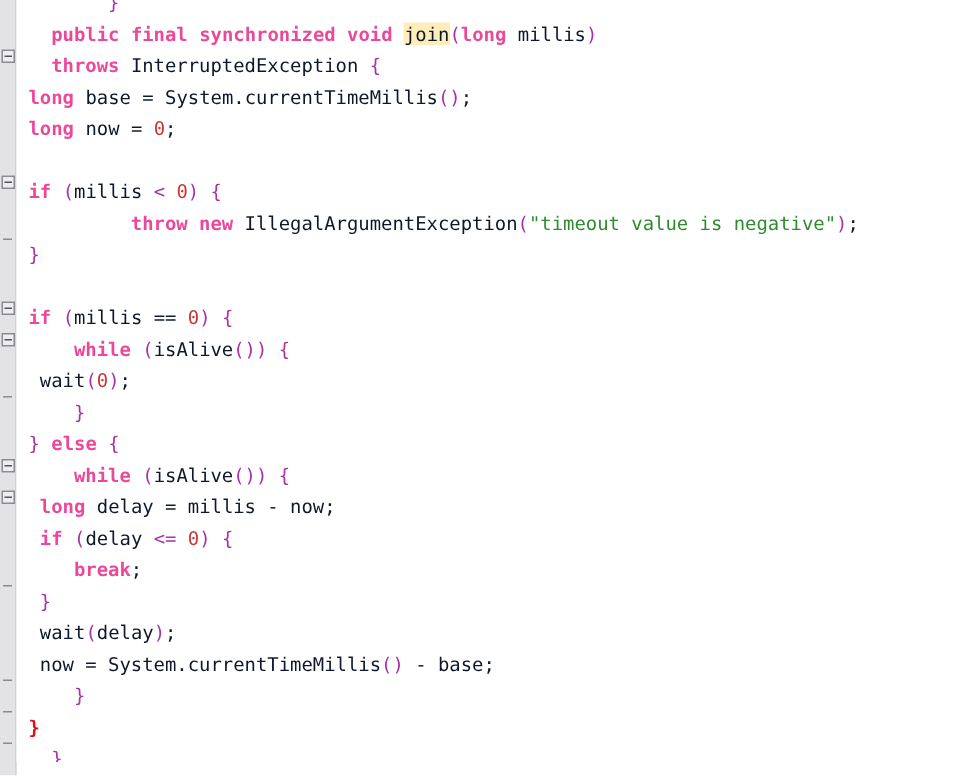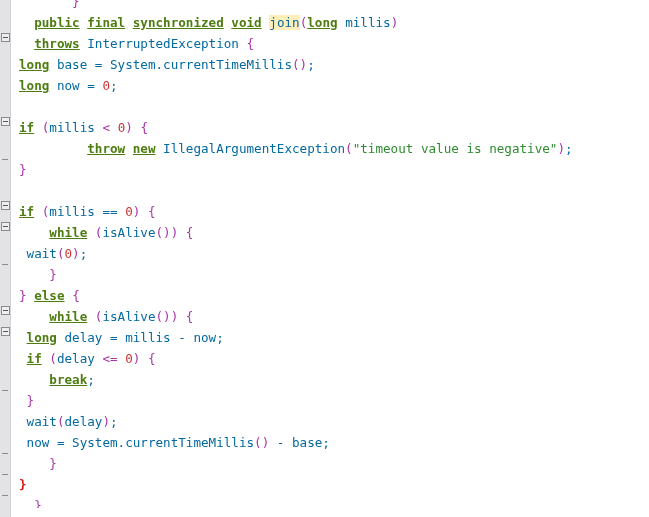--- a/index.html
+++ b/index.html
@@ -74,27 +74,27 @@
     white-space: pre;
     overflow: hidden;
   }
   .line {
     height: 21px;
     white-space: pre;
     display: block;
   }
 
   
-  .kw   { color: #4d7c0f; font-weight: bold; text-decoration: underline; }
+  .kw   { color: #ec4899; font-weight: bold; }
   .pn   { color: #a832a8; }
   .br   { color: #a832a8; }
   .brx  { color: #dd1111; font-weight: bold; }
   .num  { color: #cc3333; }
   .str  { color: #2e8b2e; }
-  .pl   { color: #0369a1; }
+  .pl   { color: #0f172a; }
   .hl   { background: #ffeeba; }
 </style>
 </head>
 <body>
 
 <div id="editor">
 
   <div id="gutter">
       <div class="fold-marker" style="top: 33px;"></div>
       <div class="fold-marker" style="top: 117px;"></div>

